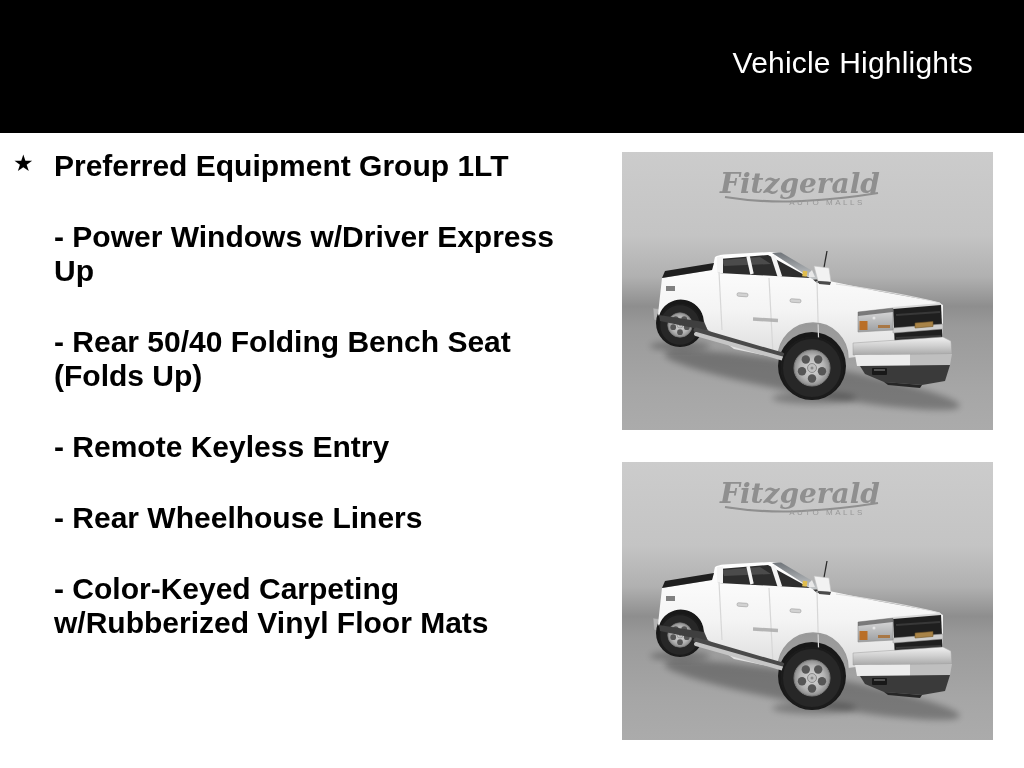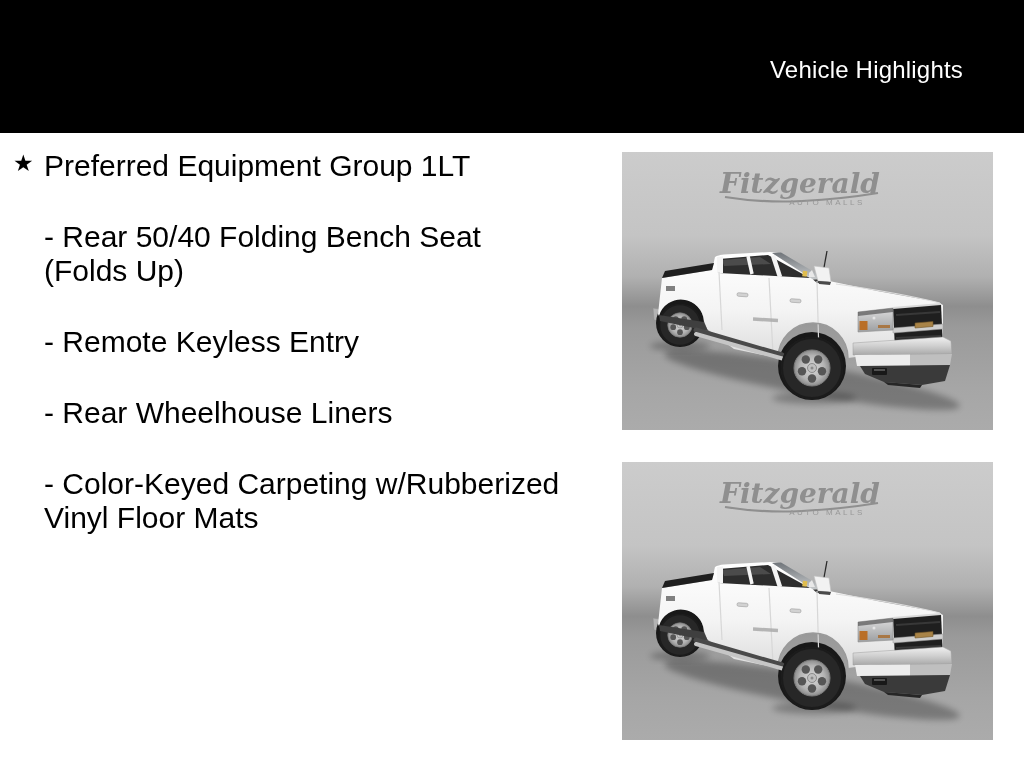--- a/index.html
+++ b/index.html
@@ -2,27 +2,27 @@
 <html><head>
 <meta charset="utf-8">
 <style>
   html,body{margin:0;padding:0;}
   body{width:1024px;height:768px;background:#ffffff;overflow:hidden;
        font-family:"Liberation Sans", sans-serif;}
   .page{position:relative;width:1024px;height:768px;background:#ffffff;}
 
   
   .header-bar{position:absolute;left:0;top:0;width:1024px;height:133px;background:#000000;}
-  .header-bar h1{margin:10px;padding:46px 51px 0 8px;text-align:right;
-      font-size:24px;font-weight:400;color:#ffffff;letter-spacing:0.2px;}
+  .header-bar h1{margin:0;padding:46px 51px 0 8px;text-align:right;
+      font-size:30px;font-weight:400;color:#ffffff;letter-spacing:0.2px;}
 
   
   .features{position:absolute;left:0;top:149px;width:566px;padding-left:44px;
       box-sizing:border-box;font-size:30px;line-height:34px;color:#000000;}
-  .features p{margin:0 0 37px 0;}
+  .features p{margin:0 0 37px 10px;font-weight:bold;}
   .star{position:absolute;left:13px;top:3px;font-size:23px;line-height:1;
       color:#000;font-family:"DejaVu Sans", sans-serif;}
 
   
   .photo{position:absolute;left:622px;width:371px;height:278px;margin:0;
       overflow:hidden;background:#b5b5b5;}
   .photo-1{top:152px;}
   .photo-2{top:462px;}
   .photo svg{display:block;width:100%;height:100%;}
   .hidden-defs{position:absolute;width:0;height:0;overflow:hidden;}
@@ -32,20 +32,21 @@
 
 <div class="page">
 
   <header class="header-bar">
     <h1>Vehicle Highlights</h1>
   </header>
 
   <section class="features">
     <span class="star">★</span>
     <p>Preferred Equipment Group 1LT</p>
+    <p>- Power Windows w/Driver Express Up</p>
     <p>- Rear 50/40 Folding Bench Seat (Folds Up)</p>
     <p>- Remote Keyless Entry</p>
     <p>- Rear Wheelhouse Liners</p>
     <p>- Color-Keyed Carpeting w/Rubberized Vinyl Floor Mats</p>
   </section>
 
   <svg class="hidden-defs" xmlns="http://www.w3.org/2000/svg" xmlns:xlink="http://www.w3.org/1999/xlink" aria-hidden="true">
     <defs>
       <linearGradient id="bgGrad" x1="0" y1="0" x2="0" y2="1">
         <stop offset="0" stop-color="#cccccc"></stop>

